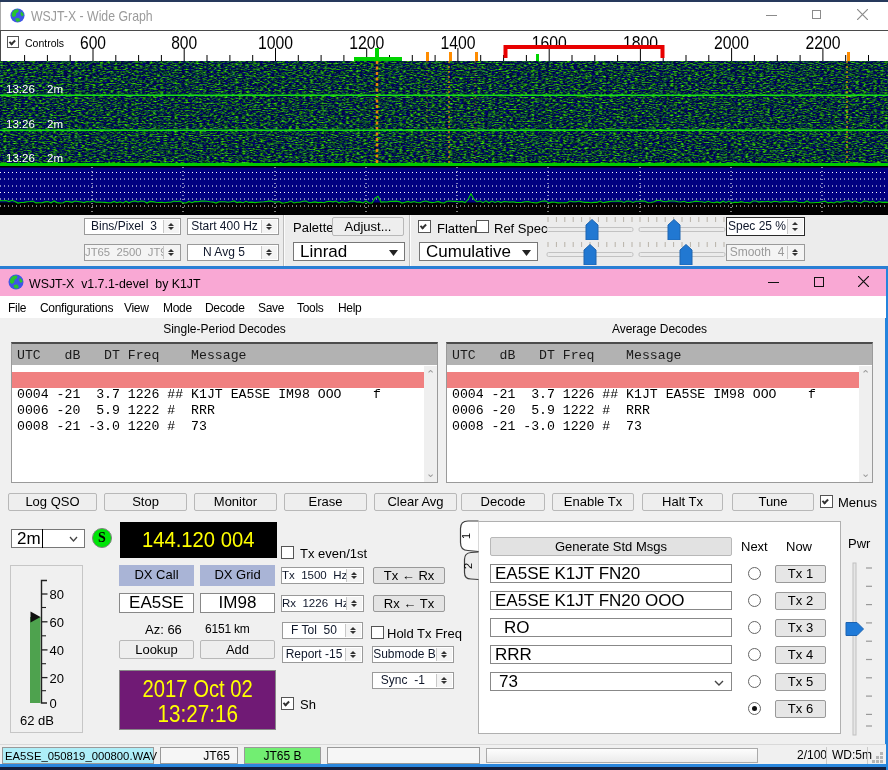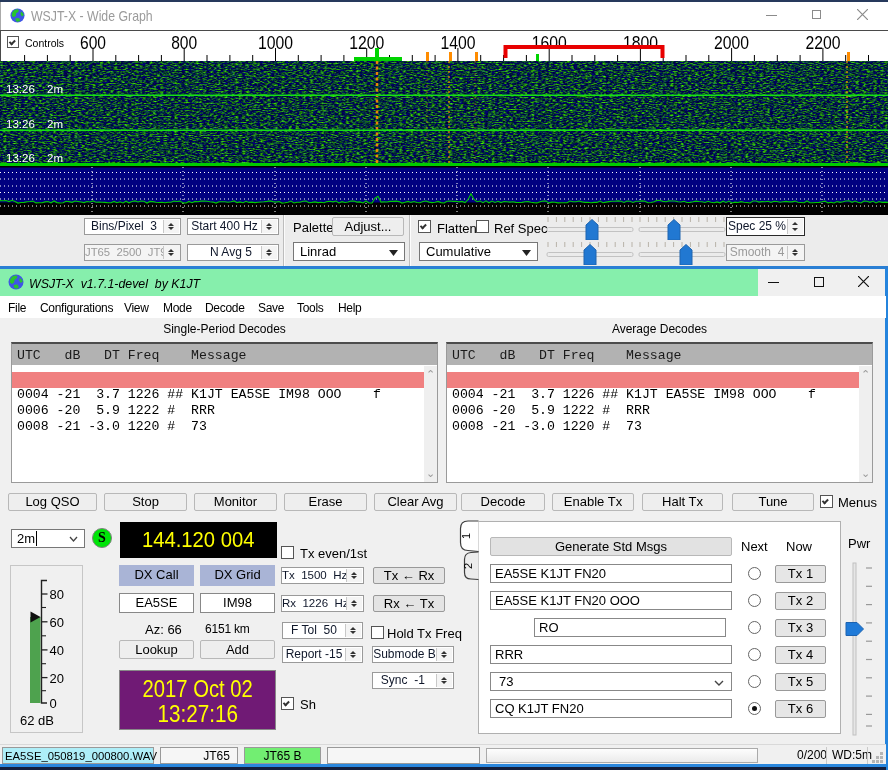--- a/index.html
+++ b/index.html
@@ -18,21 +18,21 @@
     border-left:1px solid #c8c8c8; background:#f4f4f4; }
   .sparr:before { content:""; position:absolute; top:3px; left:4px; width:0; height:0;
     border-left:3.5px solid transparent; border-right:3.5px solid transparent; border-bottom:3.5px solid #333; }
   .sparr:after { content:""; position:absolute; bottom:3px; left:4px; width:0; height:0;
     border-left:3.5px solid transparent; border-right:3.5px solid transparent; border-top:3.5px solid #333; }
   .chkbox { position:absolute; width:13px; height:13px; background:#fff; border:1px solid #555; }
   .chkbox.on:before { content:""; position:absolute; left:2px; top:5px; width:4px; height:2px;
      background:transparent; border-left:2px solid #333; border-bottom:2px solid #333;
      transform:rotate(-45deg) translate(1px,-2px); }
   .clabel { position:absolute; font-size:13px; color:#000; }
-  .field { position:absolute; background:#fff; border:1px solid #888; font-size:13px; color:#000; }
+  .field { position:absolute; background:#fff; border:1px solid #888; font-size:17px; color:#000; }
   .radio { position:absolute; width:13px; height:13px; border:1px solid #666; border-radius:50%; background:#fff; }
   .radio.on:before { content:""; position:absolute; left:3px; top:3px; width:5px; height:5px;
     border-radius:50%; background:#111; }
   .dbox { border:1px solid #9a9a9a; border-top:2px solid #4c4c4c; background:#fff; font-family:"Liberation Mono", monospace;
     font-size:13.2px; }
   .dhead { position:absolute; left:0; right:0; top:0; height:21px; background:#b2b2b2;
     color:#1a1a1a; padding:4px 0 0 5px; white-space:pre; }
   .drow { position:absolute; left:0; right:13px; height:15.9px; padding:15px 0 0 5px;
     color:#000; white-space:pre; }
   .drow.pink { background:#f08080; }
@@ -239,21 +239,21 @@
             <line x1="60.8" y1="1" x2="60.8" y2="6"></line>
             <line x1="69.2" y1="1" x2="69.2" y2="6"></line>
             <line x1="77.6" y1="1" x2="77.6" y2="6"></line>
             <line x1="86.0" y1="1" x2="86.0" y2="6"></line>
           </g>
           <rect x="1" y="11.5" width="86" height="4" rx="1.5" fill="#ebebeb" stroke="#c2c2c2" stroke-width="1"></rect>
           <path d="M30 9 L36 3.5 L42 9 L42 24 L30 24 Z" fill="#2178d2" stroke="#1e65b0" stroke-width="1"></path>
         </svg>
     <div class="spin" style="left:726px;top:2px;width:79px;height:19px;line-height:17px;border-color:#2a2a2a;">Spec 25 %<span class="sparr"></span></div>
     <div class="spin dis" style="left:84px;top:29px;width:97px;height:17px;line-height:15px;font-size:11.3px;padding-right:14px;">JT65&nbsp; 2500&nbsp; JT9<span class="sparr"></span></div>
-    <div class="spin" style="left:187px;top:29px;width:92px;height:17px;line-height:15px;text-align:left;padding-left:22px;">N Avg 5<span class="sparr"></span></div>
+    <div class="spin" style="left:187px;top:29px;width:92px;height:17px;line-height:15px;text-align:left;padding-left:15px;">N Avg 5<span class="sparr"></span></div>
     <div class="field" style="left:293px;top:27px;width:112px;height:19px;line-height:17px;padding-left:6px;border-color:#777;">Linrad
       <svg class="abs" style="right:6px;top:7px;" width="9" height="6">
             <path d="M0 0 L9 0 L4.5 6 Z" fill="#222"></path>
           </svg>
     </div>
     <div class="field" style="left:419px;top:27px;width:119px;height:19px;line-height:17px;padding-left:6px;border-color:#777;">Cumulative
       <svg class="abs" style="right:6px;top:7px;" width="9" height="6">
             <path d="M0 0 L9 0 L4.5 6 Z" fill="#222"></path>
           </svg>
     </div>
@@ -291,21 +291,21 @@
           <rect x="1" y="11.5" width="86" height="4" rx="1.5" fill="#ebebeb" stroke="#c2c2c2" stroke-width="1"></rect>
           <path d="M42 9 L48 3.5 L54 9 L54 24 L42 24 Z" fill="#2178d2" stroke="#1e65b0" stroke-width="1"></path>
         </svg>
     <div class="spin dis" style="left:726px;top:29px;width:79px;height:17px;line-height:15px;">Smooth&nbsp; 4<span class="sparr"></span></div>
   </div>
   <div class="abs" style="left:0;top:266px;width:888px;height:3px;background:#2a7fd4;"></div>
 </div>
 
 <div class="abs" id="mw" style="left:0;top:269px;width:888px;height:501px;background:#f0f0f0;border-right:3px solid #2484dd;">
 
-  <div class="abs" style="left:0;top:0;width:758px;height:27px;background:#86efac;font-style:italic;">
+  <div class="abs" style="left:0;top:0;width:886px;height:27px;background:#f9a8d4;">
     <svg class="abs" style="left:8px;top:5px;" width="16" height="16" viewBox="0 0 17 17">
       <circle cx="8.5" cy="8.5" r="8" fill="#3f55e6"></circle>
       <path d="M2 9 Q1.8 4.5 5 2.3 Q8 0.8 10 2 L9.5 4.5 L7 6 L6.5 9 L4 10.5 Z" fill="#28c52e"></path>
       <path d="M6 12 Q8 10.8 10.5 11.5 L11.5 14.5 Q9 16.2 6.8 15 Z" fill="#28c52e"></path>
       <path d="M12.5 4 Q15 5.5 15.8 8 L13.5 9.5 L11.8 7 Z" fill="#28c52e"></path>
     </svg>
     <span class="abs" style="left:29px;top:7px;font-size:13px;color:#000;display:inline-block;transform:scaleX(0.95);transform-origin:left;white-space:nowrap;">WSJT-X&nbsp; v1.7.1-devel&nbsp; by K1JT</span>
     <div class="abs" style="left:768px;top:13px;width:11px;height:1px;background:#111;"></div>
     <div class="abs" style="left:814px;top:8px;width:10px;height:10px;border:1px solid #111;"></div>
     <svg class="abs" style="left:858px;top:7px;" width="11" height="11">
@@ -427,28 +427,27 @@
     <path d="M23.5 1 L13 1 Q5.5 1 5.5 8.5 L5.5 22.5 Q5.5 30.5 13 30.5 L23.5 31.5" fill="#ffffff" stroke="#3c3c3c" stroke-width="1.2"></path>
     <path d="M23.5 32 L16 32.5 Q9.5 33 9.5 39.5 L9.5 52.5 Q9.5 59 16 59 L23.5 59.5" fill="#ececec" stroke="#3c3c3c" stroke-width="1.2"></path>
     <text x="15" y="16" font-size="11px" transform="rotate(-90 15 16)" text-anchor="middle" fill="#000" font-family="Liberation Sans">1</text>
     <text x="17" y="46" font-size="11px" transform="rotate(-90 17 46)" text-anchor="middle" fill="#000" font-family="Liberation Sans">2</text>
   </svg>
   <div class="btn" style="left:490px;top:268px;width:242px;height:19px;line-height:17px;background:#e2e2e2;">Generate Std Msgs</div>
   <span class="clabel" style="left:741px;top:270px;">Next</span>
   <span class="clabel" style="left:786px;top:270px;">Now</span>
   <div class="field" style="left:490px;top:295px;width:242px;height:19px;line-height:17px;padding-left:4px;">EA5SE K1JT FN20</div>
   <div class="field" style="left:490px;top:322px;width:242px;height:19px;line-height:17px;padding-left:4px;">EA5SE K1JT FN20 OOO</div>
-  <div class="field" style="left:490px;top:349px;width:192px;height:19px;line-height:17px;padding-left:4px;margin-left:44px;">RO</div>
+  <div class="field" style="left:490px;top:349px;width:242px;height:19px;line-height:17px;padding-left:13px;">RO</div>
   <div class="field" style="left:490px;top:376px;width:242px;height:19px;line-height:17px;padding-left:4px;">RRR</div>
   <div class="field" style="left:490px;top:403px;width:242px;height:19px;line-height:17px;padding-left:8px;">73
     <svg class="abs" style="right:7px;top:7px;" width="10" height="6">
           <path d="M1 1 L5 5 L9 1" fill="none" stroke="#444" stroke-width="1.4"></path>
         </svg>
   </div>
-  <div class="field" style="left:490px;top:430px;width:242px;height:19px;line-height:17px;padding-left:4px;">CQ K1JT FN20</div>
   <div class="radio" style="left:748px;top:298px;"></div>
   <div class="radio" style="left:748px;top:325px;"></div>
   <div class="radio" style="left:748px;top:352px;"></div>
   <div class="radio" style="left:748px;top:379px;"></div>
   <div class="radio" style="left:748px;top:406px;"></div>
   <div class="radio on" style="left:748px;top:433px;"></div>
   <div class="btn" style="left:775px;top:296px;width:51px;height:18px;line-height:16px;background:#e6e6e6;border-color:#999;">Tx 1</div>
   <div class="btn" style="left:775px;top:323px;width:51px;height:18px;line-height:16px;background:#e6e6e6;border-color:#999;">Tx 2</div>
   <div class="btn" style="left:775px;top:350px;width:51px;height:18px;line-height:16px;background:#e6e6e6;border-color:#999;">Tx 3</div>
   <div class="btn" style="left:775px;top:377px;width:51px;height:18px;line-height:16px;background:#e6e6e6;border-color:#999;">Tx 4</div>
@@ -471,21 +470,21 @@
     </g>
     <path d="M2 63.5 L13 63.5 L19.5 70 L13 76.5 L2 76.5 Z" fill="#1f7ad8" stroke="#1c62b0"></path>
   </svg>
 
   <div class="abs" style="left:0;top:475px;width:886px;height:20px;background:#f0f0f0;border-top:1px solid #d9d9d9;">
     <div class="abs" style="left:2px;top:2px;width:152px;height:17px;background:#aeeef8;border:1px solid #999;font-size:11.3px;padding:2px 0 0 2px;">EA5SE_050819_000800.WAV</div>
     <div class="abs" style="left:160px;top:2px;width:78px;height:17px;background:#f6f6f6;border:1px solid #999;font-size:12px;text-align:center;padding-top:1px;padding-left:35px;">JT65 VHF</div>
     <div class="abs" style="left:244px;top:2px;width:77px;height:17px;background:#72ee72;border:1px solid #999;font-size:12px;text-align:center;padding-top:1px;">JT65 B</div>
     <div class="abs" style="left:327px;top:2px;width:153px;height:17px;background:#f6f6f6;border:1px solid #999;"></div>
     <div class="abs" style="left:486px;top:3px;width:272px;height:15px;background:linear-gradient(#fdfdfd,#ebebeb);border:1px solid #aaa;"></div>
-    <span class="abs" style="left:797px;top:3px;font-size:12px;">0/200</span>
+    <span class="abs" style="left:797px;top:3px;font-size:12px;">2/100</span>
     <div class="abs" style="left:826px;top:2px;width:1px;height:17px;background:#c9c9c9;"></div>
     <span class="abs" style="left:832px;top:3px;font-size:12px;">WD:5m</span>
     <div class="abs" style="left:867px;top:2px;width:1px;height:17px;background:#c9c9c9;"></div>
     <svg class="abs" style="left:872px;top:7px;" width="12" height="12">
       <g fill="#b5b5b5">
             <rect x="8" y="0" width="3" height="3"></rect>
             <rect x="8" y="4" width="3" height="3"></rect>
             <rect x="8" y="8" width="3" height="3"></rect>
             <rect x="4" y="4" width="3" height="3"></rect>
             <rect x="4" y="8" width="3" height="3"></rect>

